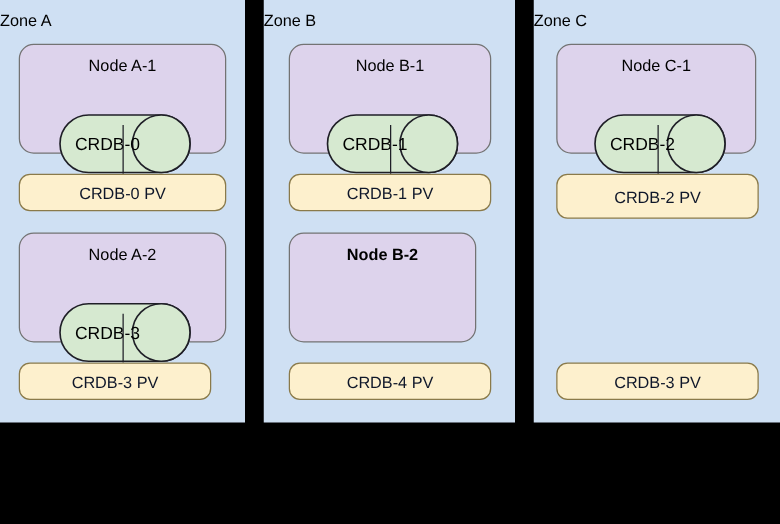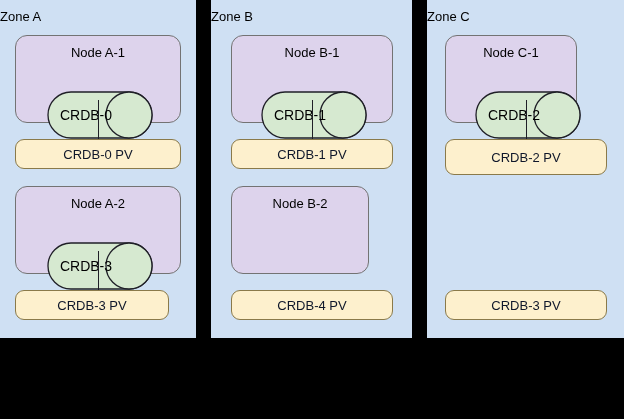--- a/index.html
+++ b/index.html
@@ -165,33 +165,33 @@
         </svg>
         <div class="cyl-label">CRDB-1</div>
       </div>
     </div>
     <div class="connector" style="left:101px; top:100px; height:39px;"></div>
 
     <div class="pv" style="left:20px; top:139px; width:162px; height:30px;">
       <span class="pv-label">CRDB-1 PV</span>
     </div>
 
-    <div class="node" style="left:20px; top:186px; width:138px; height:88px;">
+    <div class="node" style="left:20px; top:186px; width:150px; height:88px;font-weight:bold;">
       <div class="node-title">Node B-2</div>
     </div>
 
     <div class="pv" style="left:20px; top:290px; width:162px; height:30px;">
       <span class="pv-label">CRDB-4 PV</span>
     </div>
   </div>
 
   <div class="zone" style="left:427px; width:197px;">
     <div class="zone-title">Zone C</div>
 
-    <div class="node" style="left:18px; top:35px; width:132px; height:88px;">
+    <div class="node" style="left:18px; top:35px; width:160px; height:88px;">
       <div class="node-title">Node C-1</div>
       <div class="cyl" style="left:29px; top:55px;">
         <svg viewBox="0 0 106 48" xmlns="http://www.w3.org/2000/svg">
           <path d="M 24 1 L 82 1 A 23 23 0 0 1 82 47 L 24 47 A 23 23 0 0 1 24 1 Z" fill="#d6e9d0" stroke="#1f1f27" stroke-width="1.3"></path>
           <ellipse cx="82" cy="24" rx="23" ry="23" fill="#d6e9d0" stroke="#1f1f27" stroke-width="1.3"></ellipse>
         </svg>
         <div class="cyl-label">CRDB-2</div>
       </div>
     </div>
     <div class="connector" style="left:99px; top:100px; height:39px;"></div>

